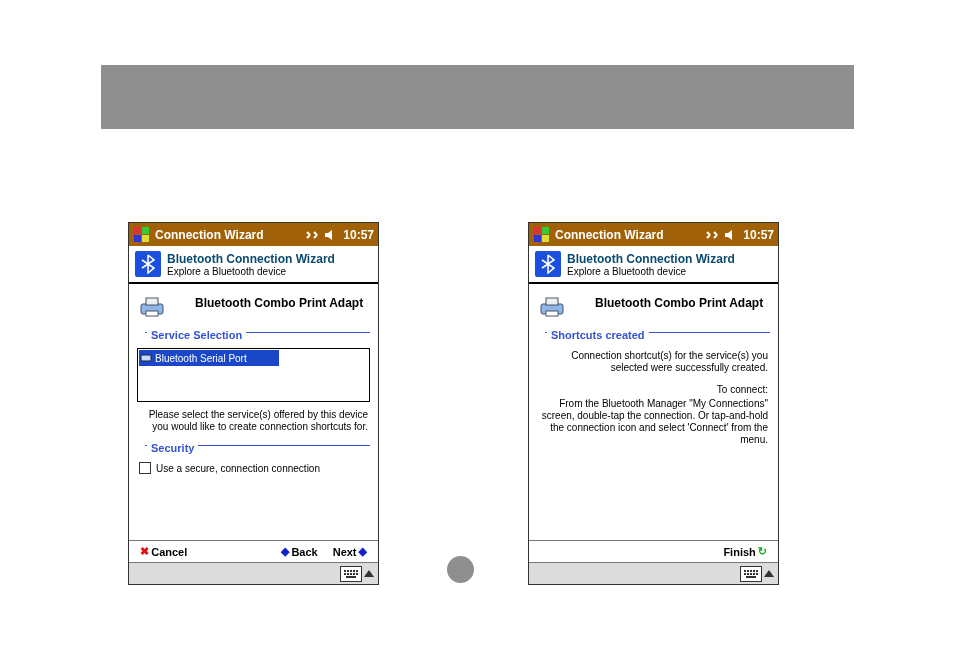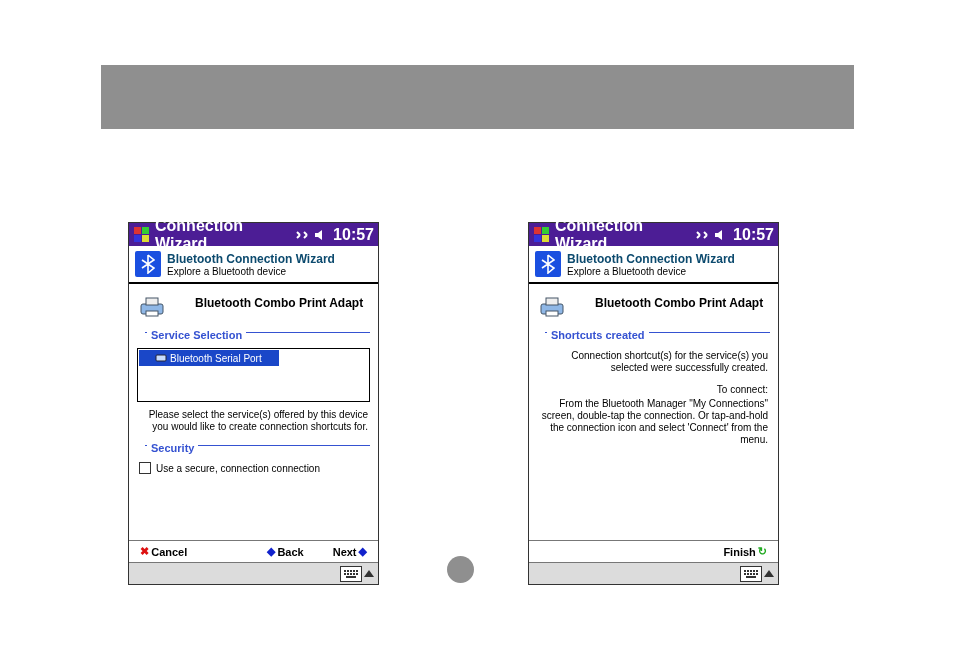--- a/index.html
+++ b/index.html
@@ -5,21 +5,21 @@
     * { margin:0; padding:0; box-sizing:border-box; }
     body { width:954px; height:664px; background:#fff; font-family:Tahoma,Arial,sans-serif; position:relative; }
 
     .top-banner { position:absolute; left:101px; top:65px; width:753px; height:64px; background:#8f8f8f; }
 
     .device { position:absolute; width:251px; height:363px; background:#fff; border:1px solid #333; }
     .device.left  { left:128px; top:222px; }
     .device.right { left:528px; top:222px; }
 
     
-    .titlebar { height:23px; background:#4c1d95; color:#fff; display:flex; align-items:center; padding:8px 4px; font-size:16px; font-weight:bold; }
+    .titlebar { height:23px; background:#a16207; color:#fff; display:flex; align-items:center; padding:8px 4px; font-size:12px; font-weight:bold; }
     .winflag { width:17px; height:17px; margin-right:5px; }
     .titlebar .title { flex:1; }
     .ti { width:16px; height:16px; margin-left:3px; display:inline-flex; align-items:center; justify-content:center; }
     .clock { margin-left:4px; font-weight:bold; }
 
     
     .headerband { display:flex; align-items:center; padding:5px 6px; border-bottom:2px solid #000; }
     .bt-badge { width:26px; height:26px; background:#1a4fe0; display:flex; align-items:center; justify-content:center; margin-right:6px; border-radius:2px; }
     .hb-title { font-size:12px; font-weight:bold; color:#0c4a6e; }
     .hb-sub   { font-size:10px;  color:#000; }
@@ -27,21 +27,21 @@
     
     .printer-row { display:flex; align-items:flex-start; padding:12px 6px 4px 10px;gap:24px; }
     .printer-row .label { font-size:12px; font-weight:bold; margin-left:6px; }
 
     
     .groupbox { margin:3px 8px 4px 16px; position:relative; }
     .groupbox .gb-line { border-top:1px solid #3552d1; position:absolute; left:0; right:0; top:7px; }
     .groupbox .gb-title { position:relative; display:inline-block; background:#fff; color:#3552d1; font-size:11px; font-weight:bold; padding:0 4px; margin-left:2px; }
 
     .service-list { margin:5px 8px 4px 8px; border:1px solid #000; height:54px; position:relative; }
-    .service-item { display:flex; align-items:center; height:16px; margin:1px; background:#1a47c8; color:#fff; font-size:10px; padding-left:16px; width:140px; }
+    .service-item { display:flex; align-items:center; height:16px; margin:1px; background:#1a47c8; color:#fff; font-size:10px; padding-left:1px; width:140px; }
     .service-item svg { margin-right:3px; }
 
     .help-text { font-size:10px; color:#000; padding:3px 10px 2px 10px; line-height:12px;text-align:right; }
 
     .sec-row { display:flex; align-items:center; padding:2px 10px 2px 10px; font-size:10px; }
     .sec-row .cb { width:12px; height:12px; border:1px solid #333; margin-right:5px; background:#fff; }
 
     
     .cmdbar { position:absolute; left:0; right:0; bottom:22px; height:22px; background:#fff; border-top:1px solid #777; display:flex; align-items:center; font-size:11px; font-weight:bold; padding:0 6px; }
     .cmdbar .spacer { flex:1; }
@@ -135,21 +135,21 @@
   <div class="cmdbar">
     <span class="cmd">
       <span class="glyph red">✖</span>
       <span>Cancel</span>
     </span>
     <span class="spacer"></span>
     <span class="cmd">
       <span class="glyph blue">◆</span>
       <span>Back</span>
     </span>
-    <span class="cmd" style="margin-left:26px;">
+    <span class="cmd" style="margin-left:12px;">
       <span>Next</span>
       <span class="glyph blue">◆</span>
     </span>
   </div>
 
   <div class="sipbar">
     <span class="sip-kbd">
       <svg width="16" height="10" viewBox="0 0 16 10">
           <rect x="0" y="0" width="16" height="10" fill="#fff"></rect>
         <rect x="1" y="1" width="2" height="2" fill="#333"></rect>

